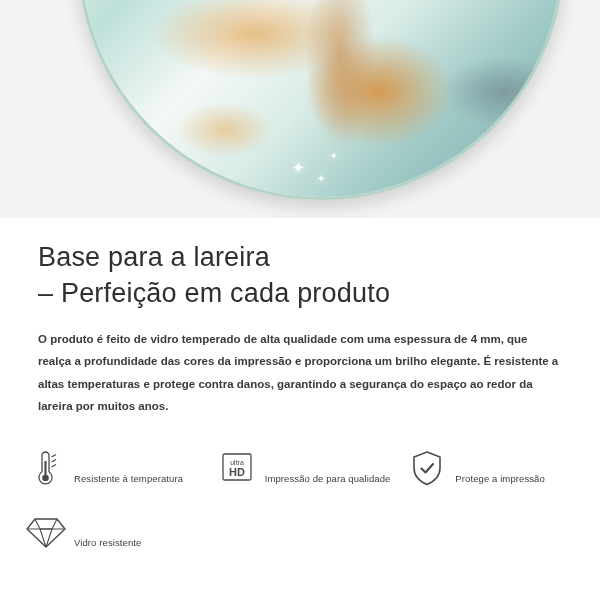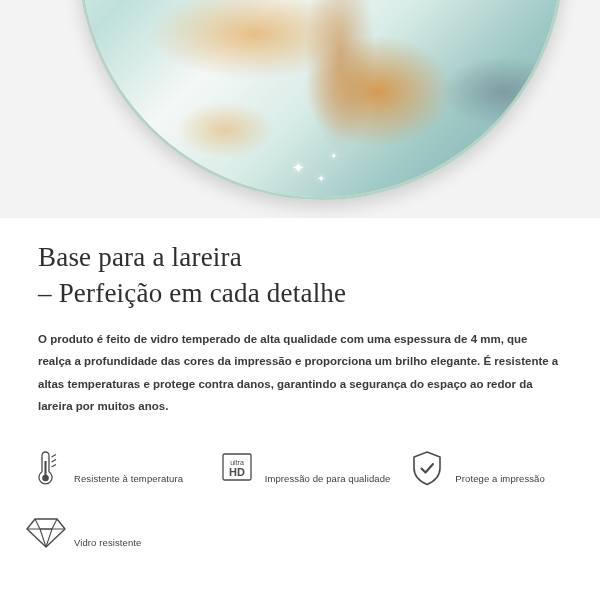--- a/index.html
+++ b/index.html
@@ -85,21 +85,21 @@
   .sparkle.s2 { left: 317px; top: 174px; font-size: 10px; }
   .sparkle.s3 { left: 330px; top: 152px; font-size: 9px; }
 
   
   .content {
     padding: 0 38px;
     box-sizing: border-box;
   }
   .headline {
     margin: 22px 0 0 0;
-    font-family: Liberation Serif, serif;
+    font-family: Liberation Sans, sans-serif;
     font-size: 27px;
     font-weight: 400;
     line-height: 1.33;
     color: #2f2f2f;
     letter-spacing: 0.2px;
   }
   .headline .l2 { display: block; }
   .body-copy {
     margin: 16px 0 0 0;
     font-size: 11.5px;
@@ -154,21 +154,21 @@
       <div class="plate-sheen"></div>
     </div>
     <span class="sparkle s1">✦</span>
     <span class="sparkle s2">✦</span>
     <span class="sparkle s3">✦</span>
   </div>
 
   <div class="content">
     <h1 class="headline">
       <span>Base para a lareira</span>
-      <span class="l2">– Perfeição em cada detalhe</span>
+      <span class="l2">– Perfeição em cada produto</span>
     </h1>
     <p class="body-copy">O produto é feito de vidro temperado de alta qualidade com uma espessura de 4 mm, que realça a profundidade das cores da impressão e proporciona um brilho elegante. É resistente a altas temperaturas e protege contra danos, garantindo a segurança do espaço ao redor da lareira por muitos anos.</p>
   </div>
 
   <div class="features">
 
     <div class="feature">
       <div class="feature-icon">
         <svg width="34" height="40" viewBox="0 0 34 40" fill="none" stroke="#4a4a4a" stroke-width="1.3">
           <path d="M13 6.5a3.5 3.5 0 0 1 7 0v16.2a6.6 6.6 0 1 1-7 0z"></path>

